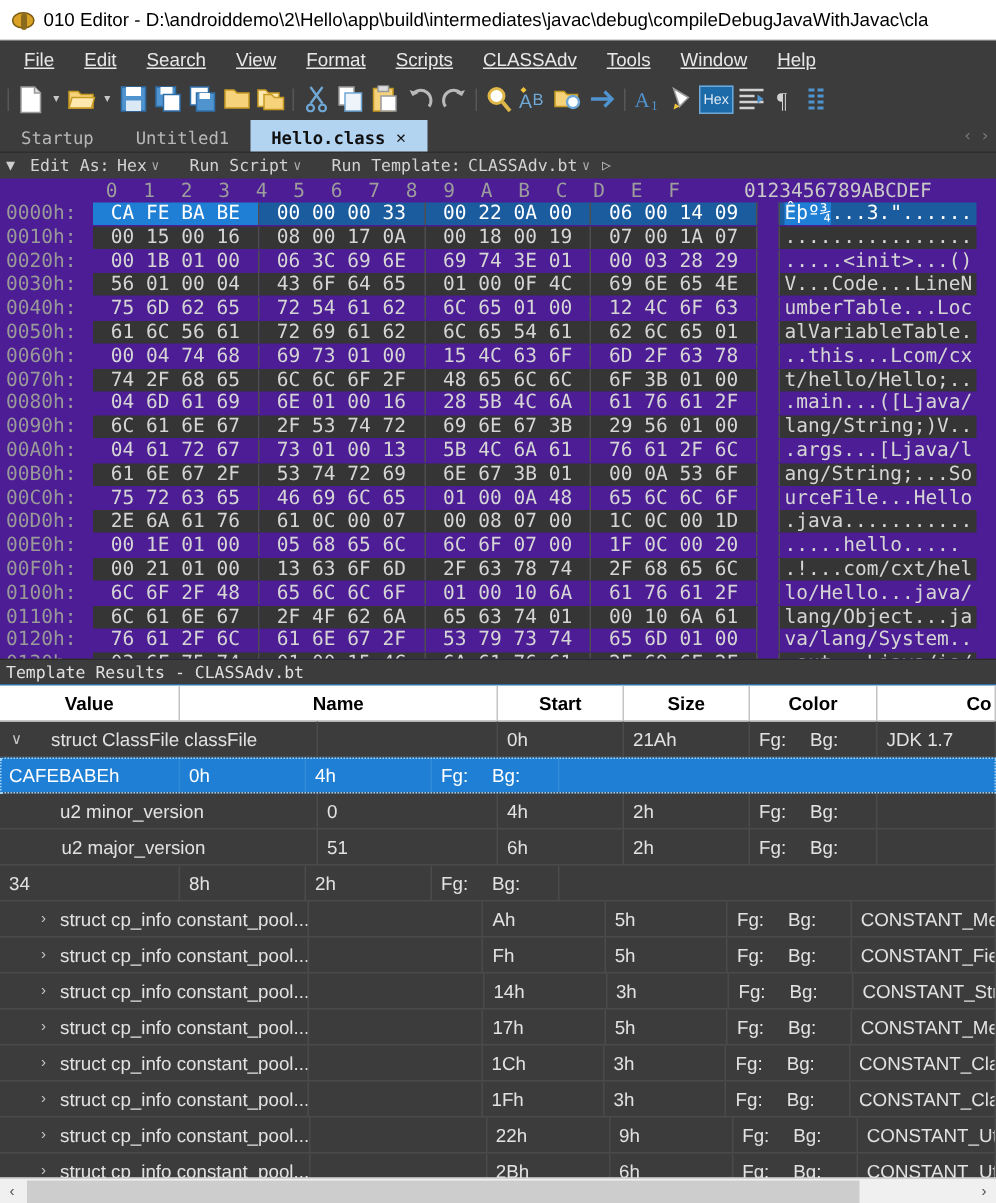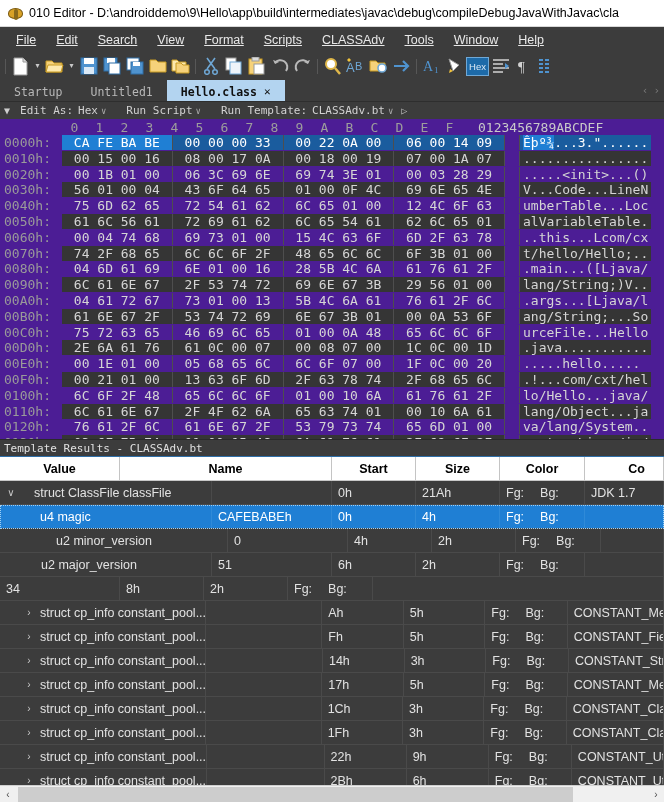--- a/index.html
+++ b/index.html
@@ -96,21 +96,21 @@
     position: relative;
     height: 320px;
     overflow: hidden;
   }
   .hexhdr {
     height: 16px; color: #9d9d9d; display:flex; align-items:center;
     padding-left: 0px; white-space: pre;
   }
   .hexhdr .off-pad { display:inline-block; width: 62px; }
   .hexhdr .cols { letter-spacing: 0px; }
-  .hexhdr .ascii-hdr { margin-left: 16px; color:#c9c9c9;}
+  .hexhdr .ascii-hdr { margin-left: 34px; color:#c9c9c9;}
 
   .hexrow { height: 15.8px; display: flex; align-items: flex-start; white-space: pre; }
   .hexrow .offset { width: 62px; color: #9a9a9a; padding-left: 4px; }
   .hexrow .grp4 {
     color: #d5d5d5; padding: 0 4px; border-right: 1px solid #4e4e4e;
   }
   .hexrow .grp4:first-of-type { border-left: 1px solid #4e4e4e; }
   .hexrow.alt .grp4 { background: #353535; }
   .hexrow .ascii {
     margin-left: 14px; color: #d5d5d5; padding: 0 3px;
@@ -173,21 +173,21 @@
 </style>
 </head>
 <body>
 
 <div id="app">
 
   <div class="titlebar">
     <span class="app-icon">
         <span class="bug"></span>
       </span>
-    <span class="title-text">010 Editor - D:\androiddemo\9\Hello\app\build\intermediates\javac\debug\compileDebugJavaWithJavac\cla</span>
+    <span class="title-text">010 Editor - D:\androiddemo\2\Hello\app\build\intermediates\javac\debug\compileDebugJavaWithJavac\cla</span>
   </div>
 
   <div class="menubar">
     <div class="menu-item"><span class="u">File</span></div>
     <div class="menu-item"><span class="u">Edit</span></div>
     <div class="menu-item"><span class="u">Search</span></div>
     <div class="menu-item"><span class="u">View</span></div>
     <div class="menu-item"><span class="u">Format</span></div>
     <div class="menu-item"><span class="u">Scripts</span></div>
     <div class="menu-item"><span class="u">CLASSAdv</span></div>
@@ -428,57 +428,53 @@
     <span>Template Results - CLASSAdv.bt</span>
   </div>
 
   <div class="grid">
     <div class="ghdr">
       <div class="c cw-value">Value</div>
       <div class="c cw-name">Name</div>
       <div class="c cw-start">Start</div>
       <div class="c cw-size">Size</div>
       <div class="c cw-color">Color</div>
-      <div class="c cw-comment" style="justify-content:flex-end;padding-right:18px;">Co</div>
+      <div class="c cw-comment" style="justify-content:flex-end;padding-right:2px;">Co</div>
     </div>
     <div id="gridrows">
         <div class="grow">
           <div class="c cw-name" style="padding-left: 4px;">
             <span class="twisty">∨</span>
             <span style="margin-left: 16px;">struct ClassFile classFile</span>
           </div>
           <div class="c cw-value"></div>
           <div class="c cw-start">0h</div>
           <div class="c cw-size">21Ah</div>
           <div class="c cw-color">
             <span class="fgbg">
               <span>Fg:</span>
               <span>Bg:</span>
             </span>
           </div>
           <div class="c cw-comment">JDK 1.7</div>
         </div>
         <div class="grow selected">
-          <div class="c cw-name" style="padding-left: 22px;">
-            <span class="twisty"></span>
-            <span style="margin-left: 4px;">u4 magic</span>
-          </div>
           <div class="c cw-value">CAFEBABEh</div>
           <div class="c cw-start">0h</div>
           <div class="c cw-size">4h</div>
           <div class="c cw-color">
             <span class="fgbg">
               <span>Fg:</span>
               <span>Bg:</span>
             </span>
           </div>
           <div class="c cw-comment"></div>
         </div>
         <div class="grow">
-          <div class="c cw-name" style="padding-left: 22px; margin-left: 16px;">
+          <div class="c cw-name" style="padding-left: 22px;">
             <span class="twisty"></span>
             <span style="margin-left: 4px;">u2 minor_version</span>
           </div>
           <div class="c cw-value">0</div>
           <div class="c cw-start">4h</div>
           <div class="c cw-size">2h</div>
           <div class="c cw-color">
             <span class="fgbg">
               <span>Fg:</span>
               <span>Bg:</span>

